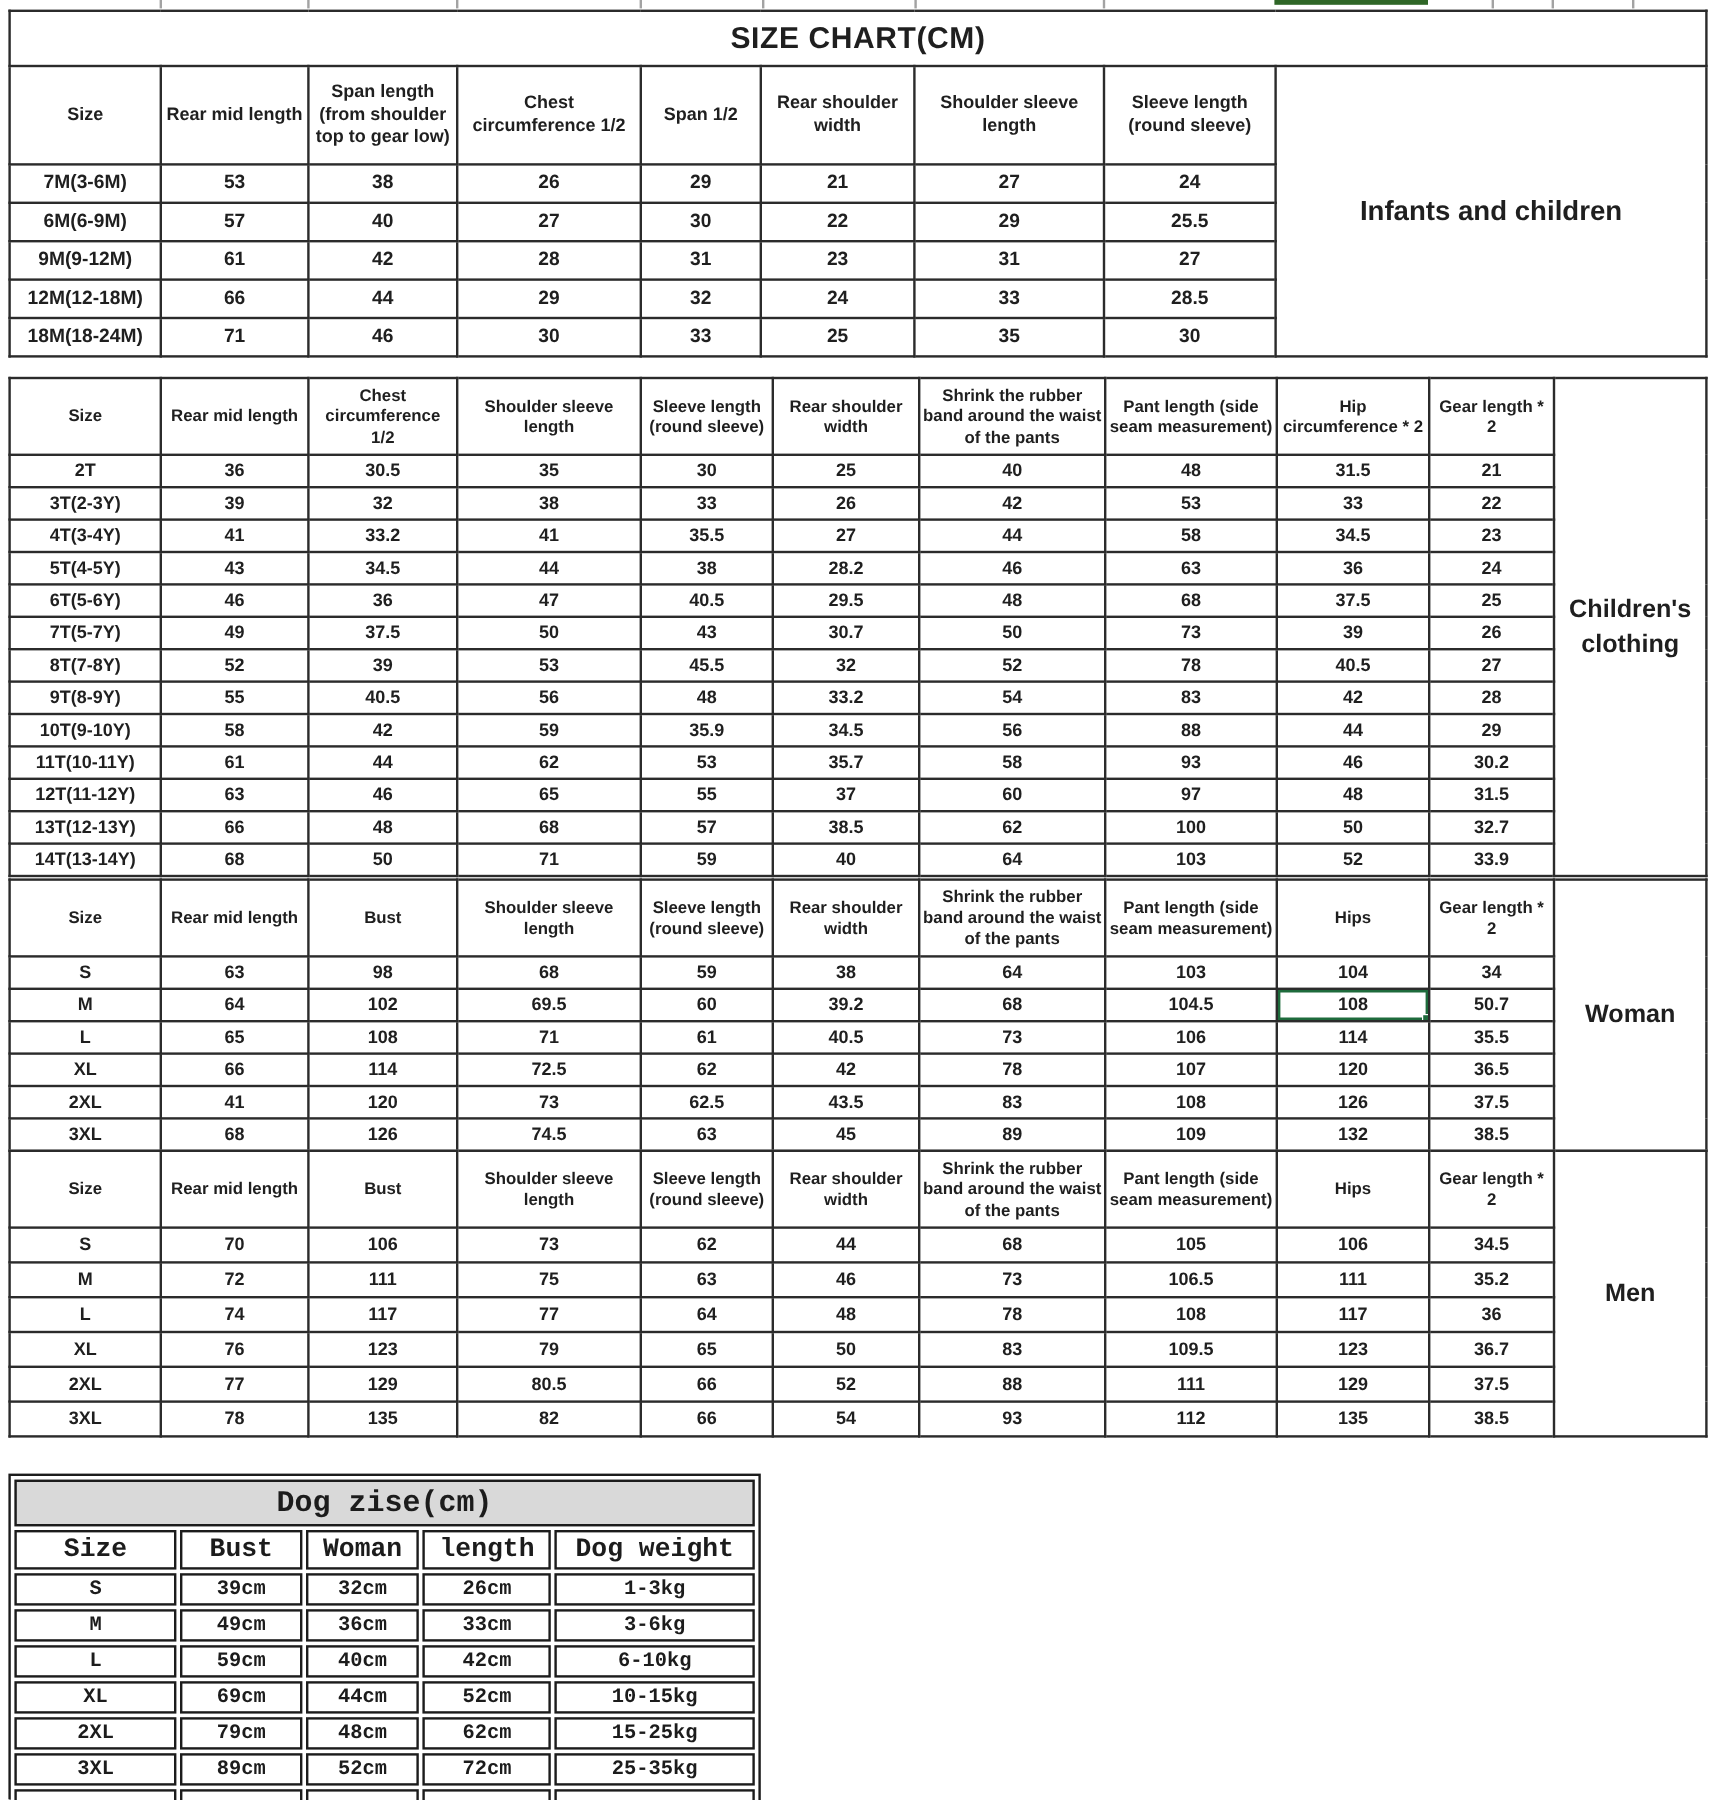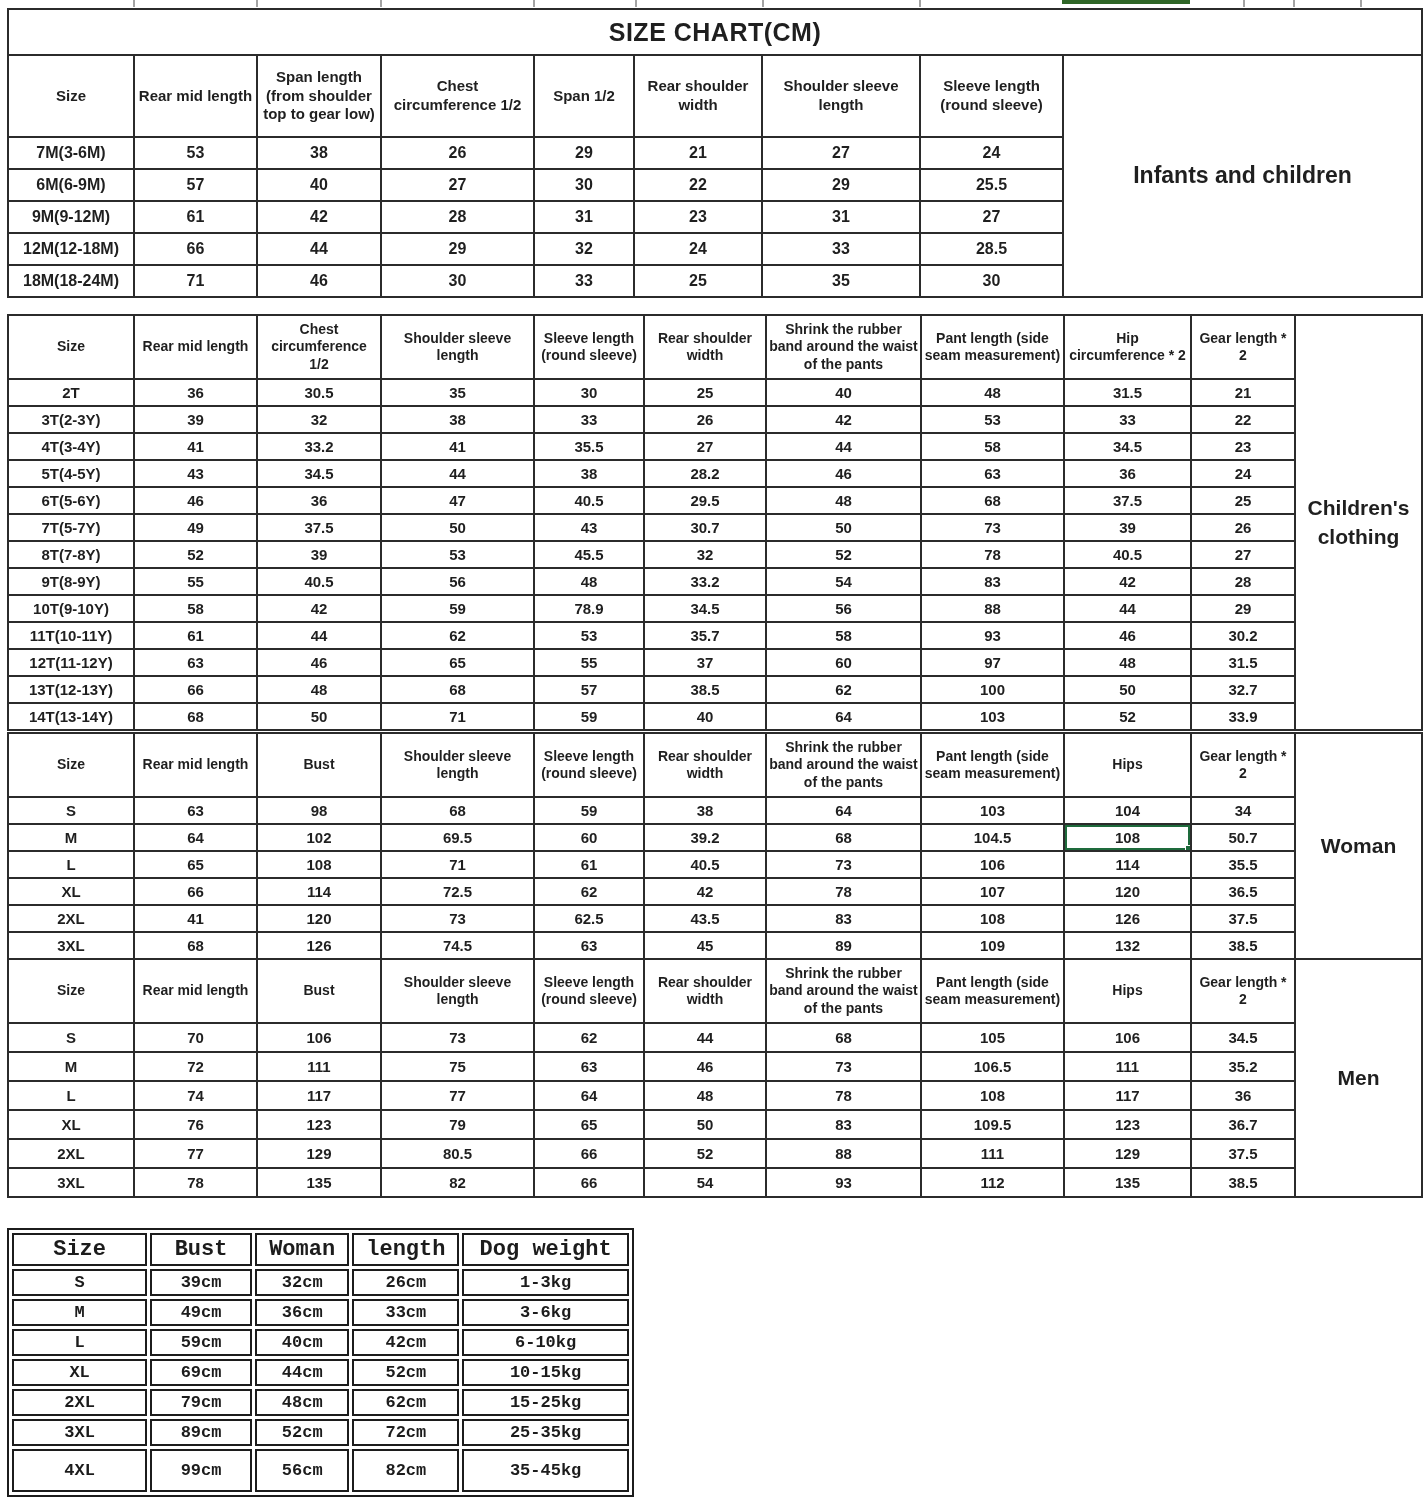--- a/index.html
+++ b/index.html
@@ -275,21 +275,21 @@
             <td class="val c-navy">54</td>
             <td class="val c-navy">83</td>
             <td class="val c-black">42</td>
             <td class="val c-navy">28</td>
           </tr>
           <tr>
             <td class="val c-navy">10T(9-10Y)</td>
             <td class="val c-navy">58</td>
             <td class="val c-navy">42</td>
             <td class="val c-navy">59</td>
-            <td class="val c-navy">78.9</td>
+            <td class="val c-navy">35.9</td>
             <td class="val c-navy">34.5</td>
             <td class="val c-navy">56</td>
             <td class="val c-navy">88</td>
             <td class="val c-black">44</td>
             <td class="val c-navy">29</td>
           </tr>
           <tr>
             <td class="val c-navy">11T(10-11Y)</td>
             <td class="val c-navy">61</td>
             <td class="val c-navy">44</td>
@@ -550,20 +550,23 @@
       <table class="dog">
         <colgroup>
           <col style="width: 133px;">
           <col style="width: 100px;">
           <col style="width: 93px;">
           <col style="width: 105px;">
           <col style="width: 164px;">
         </colgroup>
         <tbody>
           <tr>
+            <td class="dog-title" colspan="5">Dog zise(cm)</td>
+          </tr>
+          <tr>
             <td class="dog-head">Size</td>
             <td class="dog-head">Bust</td>
             <td class="dog-head">Woman</td>
             <td class="dog-head">length</td>
             <td class="dog-head">Dog weight</td>
           </tr>
           <tr>
             <td class="dog-val">S</td>
             <td class="dog-val">39cm</td>
             <td class="dog-val">32cm</td>

